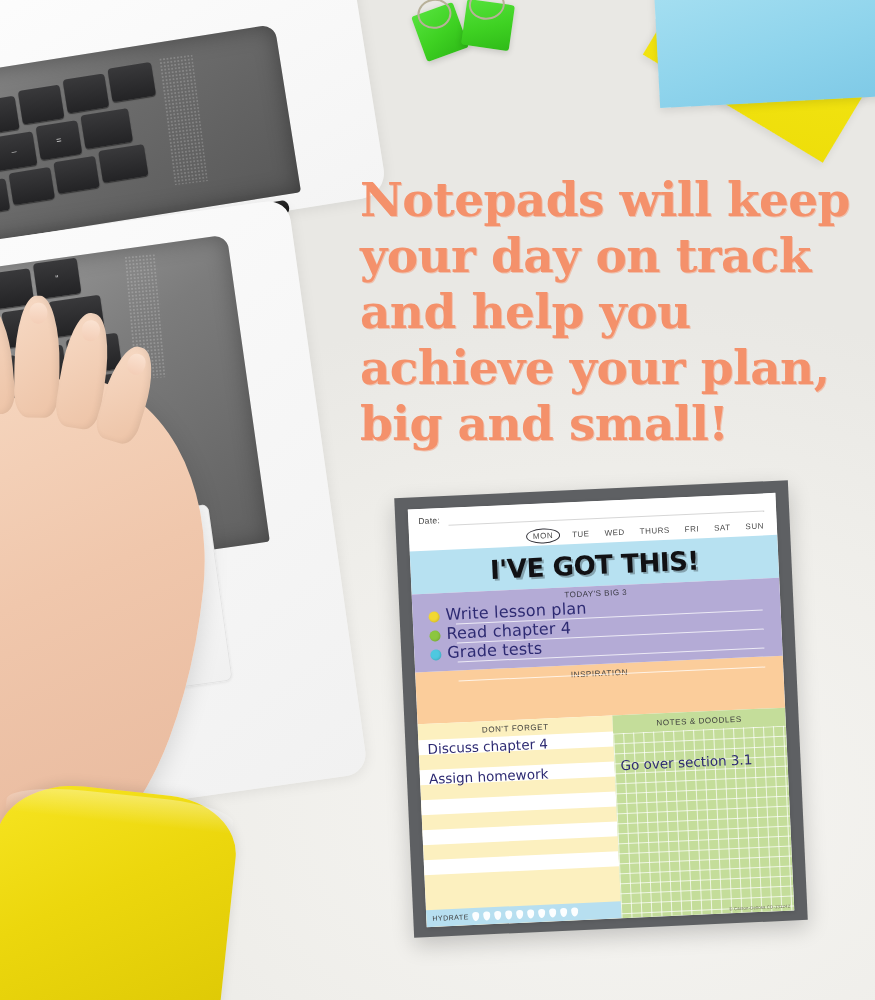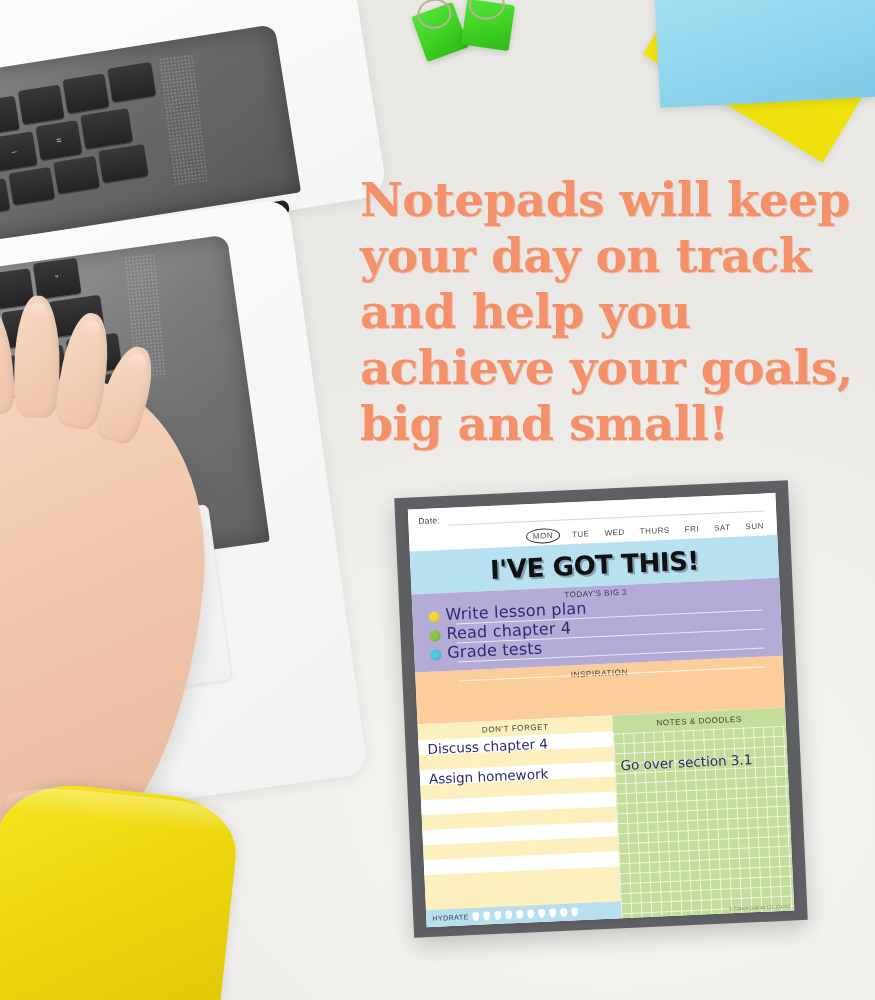--- a/index.html
+++ b/index.html
@@ -436,21 +436,21 @@
 
 <div id="sticky-yellow"></div>
 <div id="sticky-blue"></div>
 <div id="clip-green-a">
   <div class="clip-wire" style="left:6px; top:-10px; width:34px; height:30px; transform:rotate(12deg);"></div>
 </div>
 <div id="clip-green-b">
   <div class="clip-wire" style="left:2px; top:-12px; width:36px; height:30px; transform:rotate(-14deg);"></div>
 </div>
 
-<div id="headline">Notepads will keep your day on track and help you achieve your goals, big and small!</div>
+<div id="headline">Notepads will keep your day on track and help you achieve your plan, big and small!</div>
 
 <div id="notepad">
   <div id="notepad-sheet">
 
     <div id="date-row">
       <span id="date-label">Date:</span>
       <span id="date-line"></span>
     </div>
 
     <div id="days-row">

